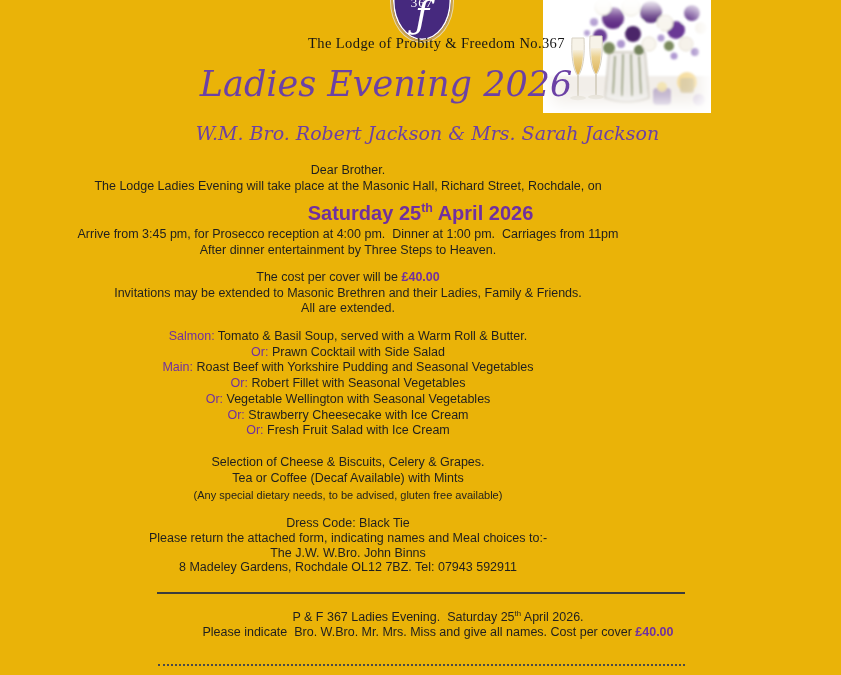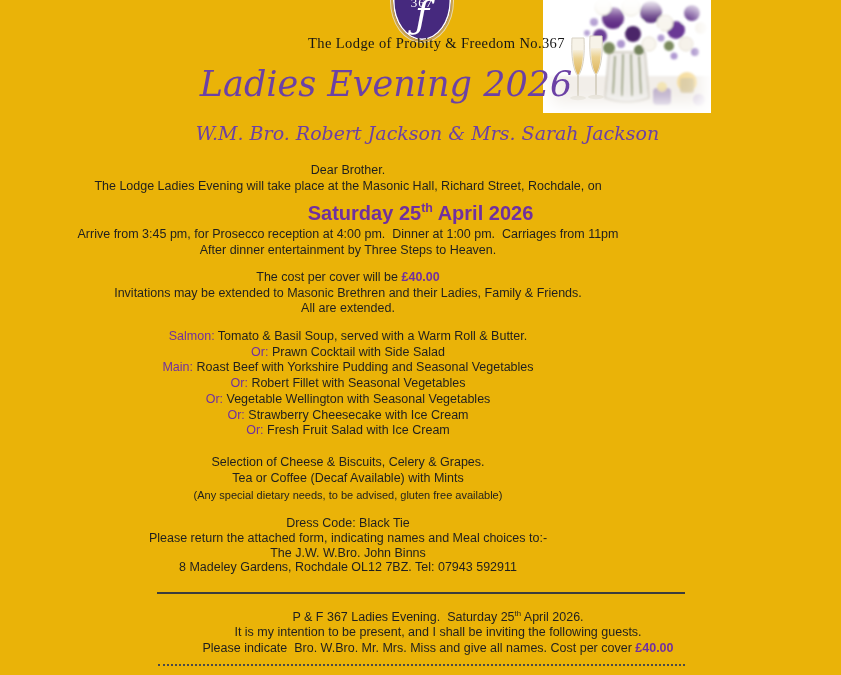--- a/index.html
+++ b/index.html
@@ -192,19 +192,18 @@
     <div class="line">Dress Code: Black Tie</div>
     <div class="line">Please return the attached form, indicating names and Meal choices to:-</div>
     <div class="line">The J.W. W.Bro. John Binns</div>
     <div class="line">8 Madeley Gardens, Rochdale OL12 7BZ. Tel: 07943 592911</div>
   </div>
 
   <div class="rule"></div>
 
   <div class="reply">
     <div class="line"><span>P &amp; F 367 Ladies Evening.  Saturday 25</span><sup>th</sup><span> April 2026.</span></div>
-    <div class="line">It is my intention to be present, and I shall be inviting the following guests.</div>
     <div class="line"><span>Please indicate  Bro. W.Bro. Mr. Mrs. Miss and give all names. Cost per cover </span><span class="accent">£40.00</span></div>
   </div>
 
   <div class="dotted"></div>
 
 </div>
 
 </body></html>

